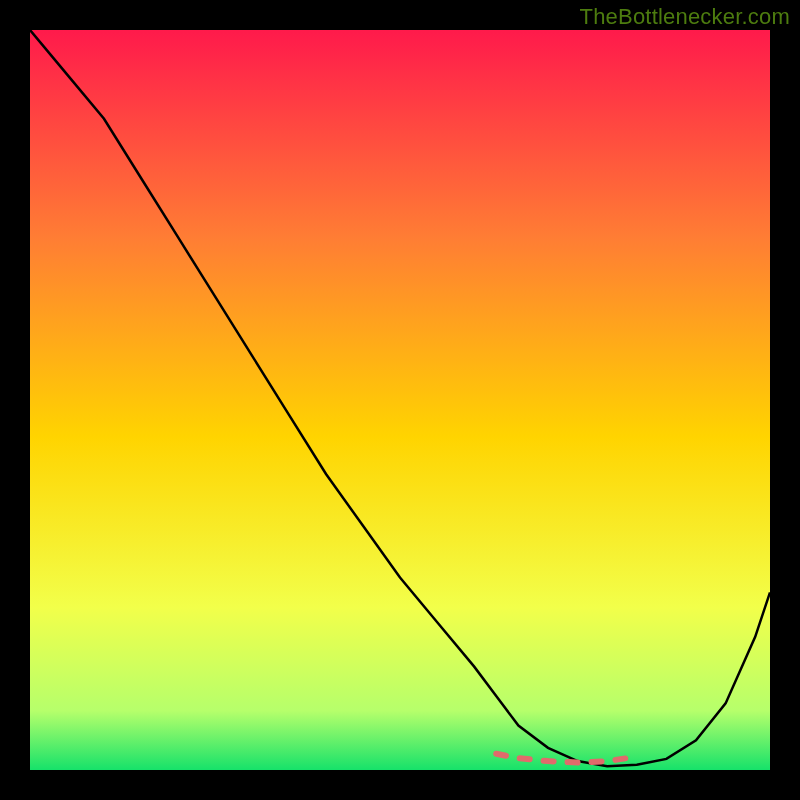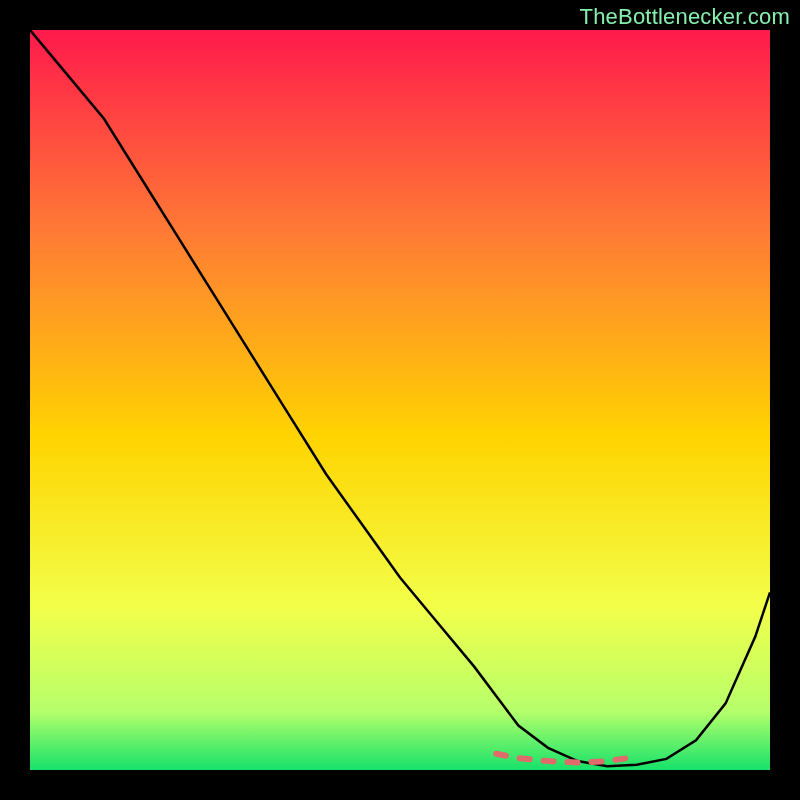--- a/index.html
+++ b/index.html
@@ -10,21 +10,21 @@
     background: #000;
     font-family: Arial, Helvetica, sans-serif;
     overflow: hidden;
   }
   .watermark {
     position: absolute;
     top: 4px;
     right: 10px;
     font-size: 22px;
     font-weight: 500;
-    color: #86efac;
+    color: #4d7c0f;
     letter-spacing: 0.2px;
     z-index: 10;
   }
   .frame {
     position: absolute;
     left: 30px;
     top: 30px;
     width: 740px;
     height: 740px;
     background: #000;

